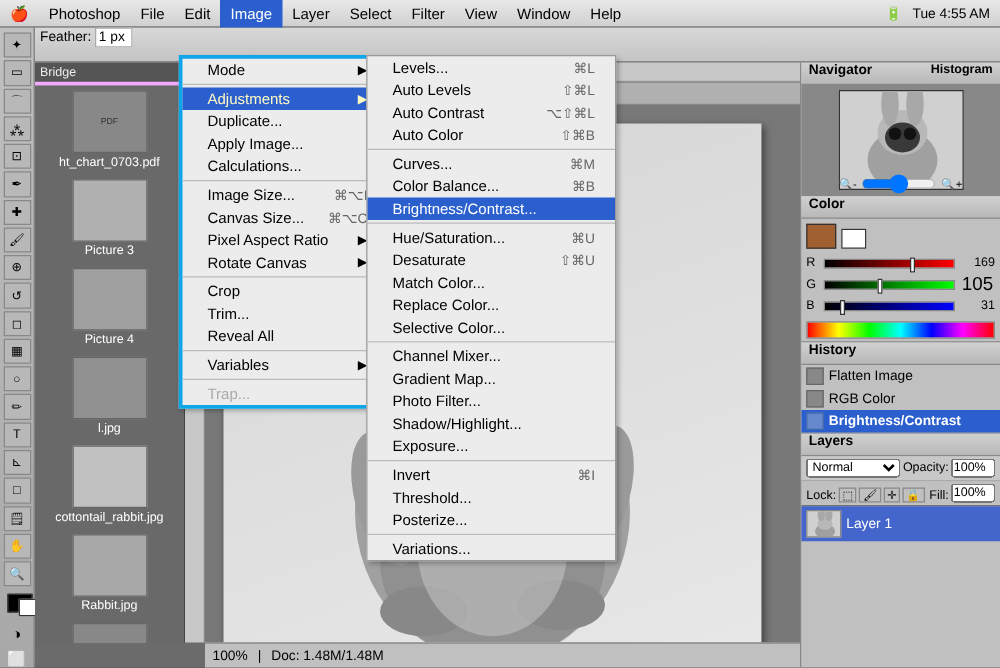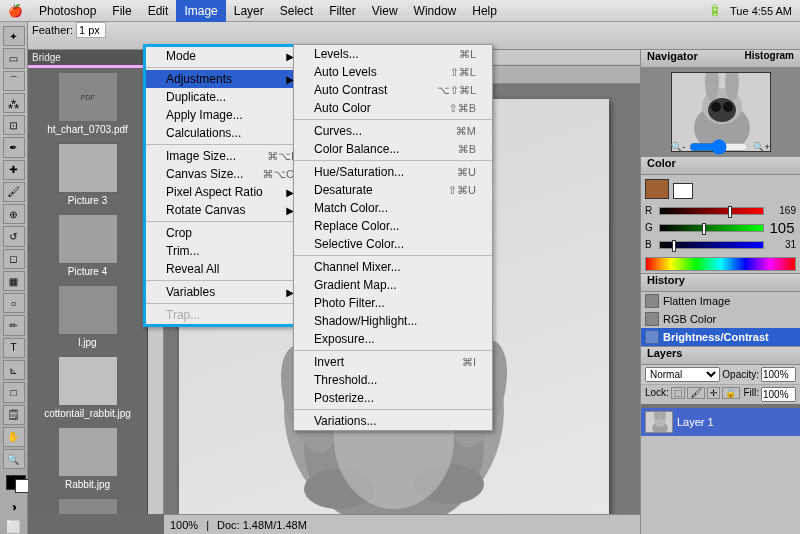--- a/index.html
+++ b/index.html
@@ -45,21 +45,21 @@
     
     .menu-image {
       position: absolute; top: 22px; left: 143px;
       background: #ececec; border: 3px solid #0ea5e9; box-shadow: 2px 2px 4px rgba(0,0,0,0.3);
       width: 170px; z-index: 300;
     }
     .menu-item {
       padding: 2px 16px 2px 20px; font-size: 12px; cursor: pointer; white-space: nowrap;
       display: flex; justify-content: space-between; align-items: center; height: 18px;
     }
-    .menu-item.active { background: #2b5fce; color: #000000; }
+    .menu-item.active { background: #2b5fce; color: #fef9c3; }
     .menu-item.disabled { color: #aaa; cursor: default; }
     .menu-separator { height: 1px; background: #bbb; margin: 2px 0; }
     .menu-arrow { font-size: 10px; }
     .menu-shortcut { font-size: 11px; color: #666; }
 
     
     .submenu-adjustments {
       position: absolute; top: 22px; left: 293px;
       background: #ececec; border: 1px solid #999; box-shadow: 2px 2px 4px rgba(0,0,0,0.3);
       width: 200px; z-index: 301;
@@ -326,21 +326,21 @@
       </div>
       <div style="display:flex; align-items:center; gap:2px; padding:2px 4px; font-size:10px; background:#c8c8c8; border-bottom:1px solid #aaa;">
         <select style="font-size:10px; flex:1;">
           <option>Normal</option>
           <option>Multiply</option>
           <option>Screen</option>
         </select>
         <span style="font-size:10px;">Opacity:</span>
         <input type="text" value="100%" style="width: 35px; font-size: 10px;">
       </div>
-      <div style="display:flex; align-items:flex-start; gap:2px; padding:2px 4px; font-size:10px; border-bottom:4px solid #737373;">
+      <div style="display:flex; align-items:flex-end; gap:2px; padding:2px 4px; font-size:10px; border-bottom:1px solid #737373;">
         <span>Lock:</span>
         <span style="font-size:9px; border:1px solid #888; padding:0 2px; cursor:pointer;">⬚</span>
         <span style="font-size:9px; border:1px solid #888; padding:0 2px; cursor:pointer;">🖌</span>
         <span style="font-size:9px; border:1px solid #888; padding:0 2px; cursor:pointer;">✛</span>
         <span style="font-size:9px; border:1px solid #888; padding:0 2px; cursor:pointer;">🔒</span>
         <span style="margin-left:auto; font-size:10px;">Fill:</span>
         <input type="text" value="100%" style="width: 35px; font-size: 10px;">
       </div>
 
       <div style="display:flex; align-items:center; gap:4px; padding:3px 4px; background:#4466cc; color:#fff; cursor:pointer;">
@@ -433,20 +433,23 @@
     </div>
     <div class="submenu-separator"></div>
     <div class="submenu-item">
       <span>Curves...</span>
       <span class="submenu-shortcut">⌘M</span>
     </div>
     <div class="submenu-item">
       <span>Color Balance...</span>
       <span class="submenu-shortcut">⌘B</span>
     </div>
+    <div class="submenu-item highlighted">
+      <span>Brightness/Contrast...</span>
+    </div>
     <div class="submenu-separator"></div>
     <div class="submenu-item">
       <span>Hue/Saturation...</span>
       <span class="submenu-shortcut">⌘U</span>
     </div>
     <div class="submenu-item">
       <span>Desaturate</span>
       <span class="submenu-shortcut">⇧⌘U</span>
     </div>
     <div class="submenu-item">

